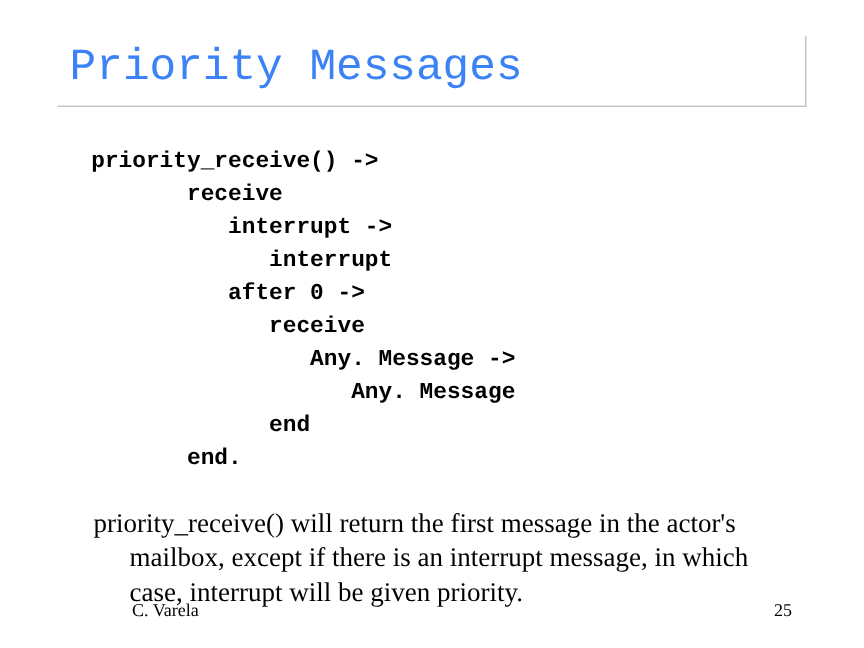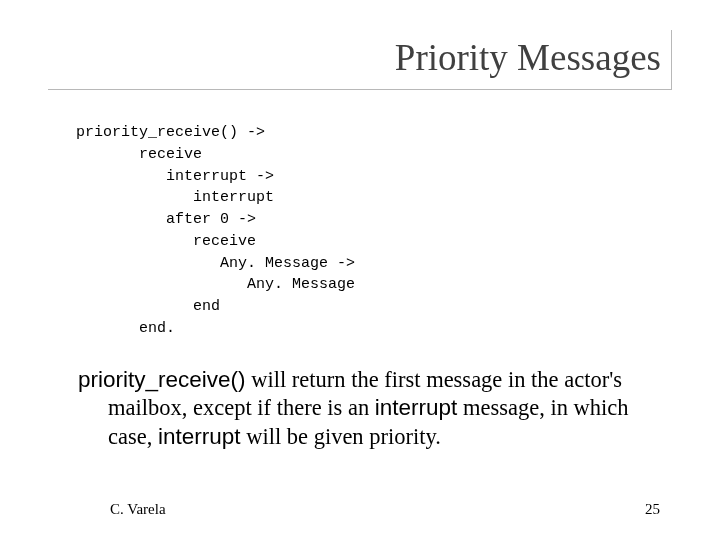--- a/index.html
+++ b/index.html
@@ -1,38 +1,38 @@
 <!DOCTYPE html>
 <html><head>
 <meta charset="utf-8">
 <style>
   * { margin: 0; padding: 0; box-sizing: border-box; }
   html, body { width: 720px; height: 540px; background: #ffffff; font-family: "Times New Roman", Times, serif; }
   .slide { position: relative; width: 720px; height: 540px; padding: 30px 48px 20px 48px; }
   .title-wrap { padding: 6px 10px 10px 10px; border-bottom: 1px solid #b8b8b8; border-right: 1px solid #b8b8b8; }
-  .title { font-size: 37px; font-weight: 400; text-align: right; color: #404040; font-family: Liberation Serif, serif; }
+  .title { font-size: 37px; font-weight: 400; text-align: left; color: #3b82f6; font-family: Liberation Mono, monospace; }
   .code {
     font-family: "Courier New", Courier, monospace;
-    font-size: 15px;
-    font-weight: normal;
+    font-size: 19px;
+    font-weight: bold;
     line-height: 1.45;
     white-space: pre;
     color: #000;
     margin: 32px 0 26px 28px;
   }
   .desc {
     font-size: 22.5px;
     line-height: 1.28;
     color: #000;
     margin-left: 30px;
     text-indent: -30px;
     padding-left: 30px;
     padding-right: 10px;
   }
-  .desc .mono { font-family: Liberation Sans, sans-serif; margin-top: 36px; }
+  .desc .mono { font-family: Liberation Serif, serif; margin-top: 36px; }
   .footer {
     position: absolute;
     bottom: 22px;
     left: 0;
     width: 100%;
     padding: 0 60px 0 110px;
     display: flex;
     justify-content: space-between;
     font-size: 15px;
     color: #000;

